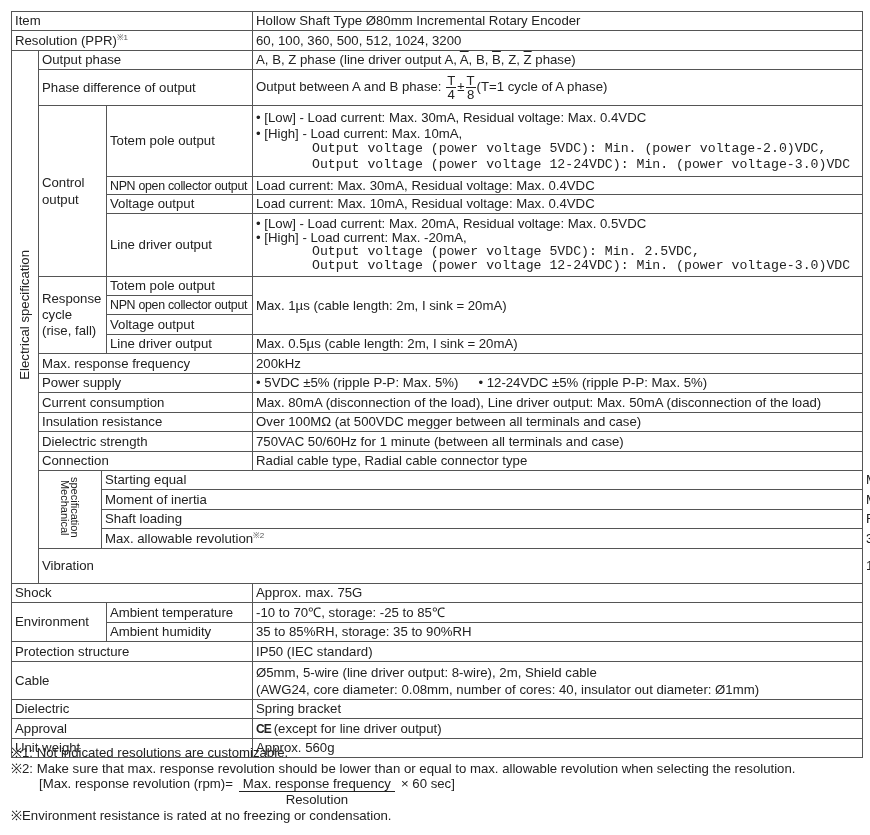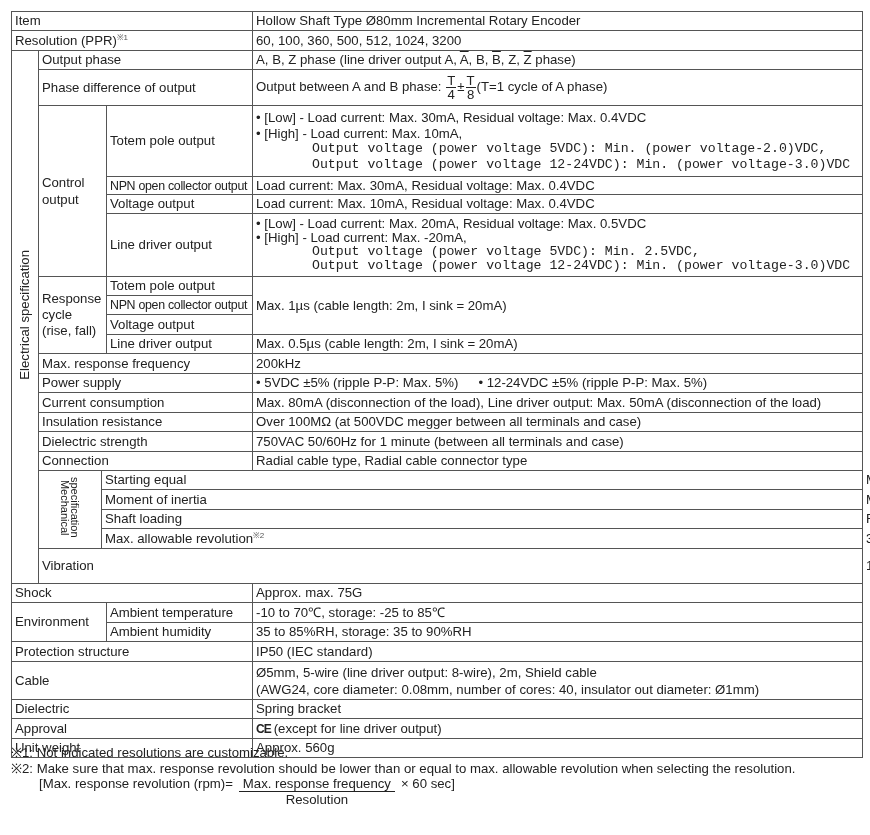--- a/index.html
+++ b/index.html
@@ -193,13 +193,14 @@
   <div>※1: Not indicated resolutions are customizable.</div>
   <div>※2: Make sure that max. response revolution should be lower than or equal to max. allowable revolution when selecting the resolution.</div>
   <div class="formula">
     <span>[Max. response revolution (rpm)=</span>
     <span class="ffrac">
         <span class="num">Max. response frequency</span>
         <span>Resolution</span>
       </span>
     <span>× 60 sec]</span>
   </div>
+  <div>※Environment resistance is rated at no freezing or condensation.</div>
 </div>
 
 </body></html>

